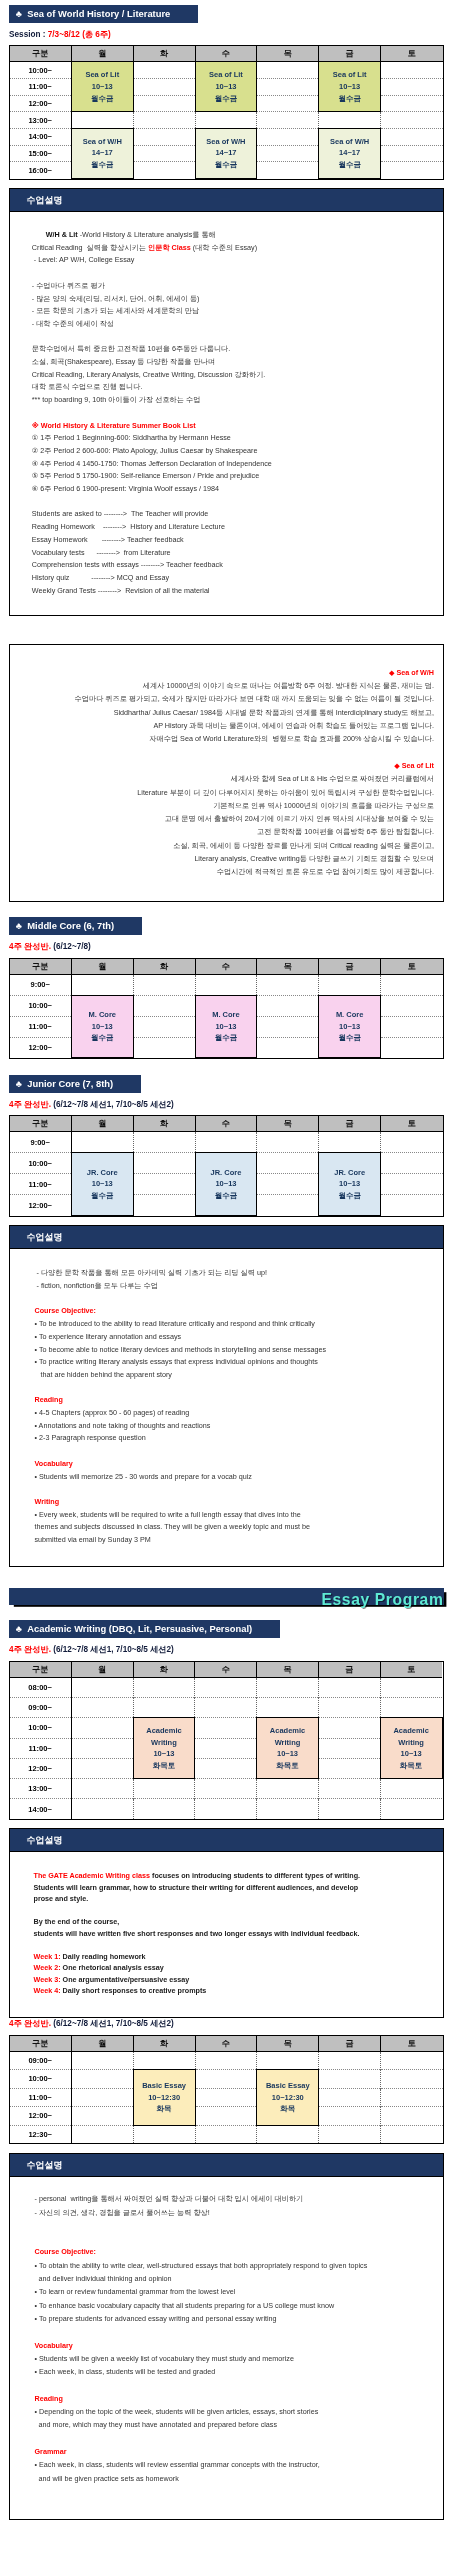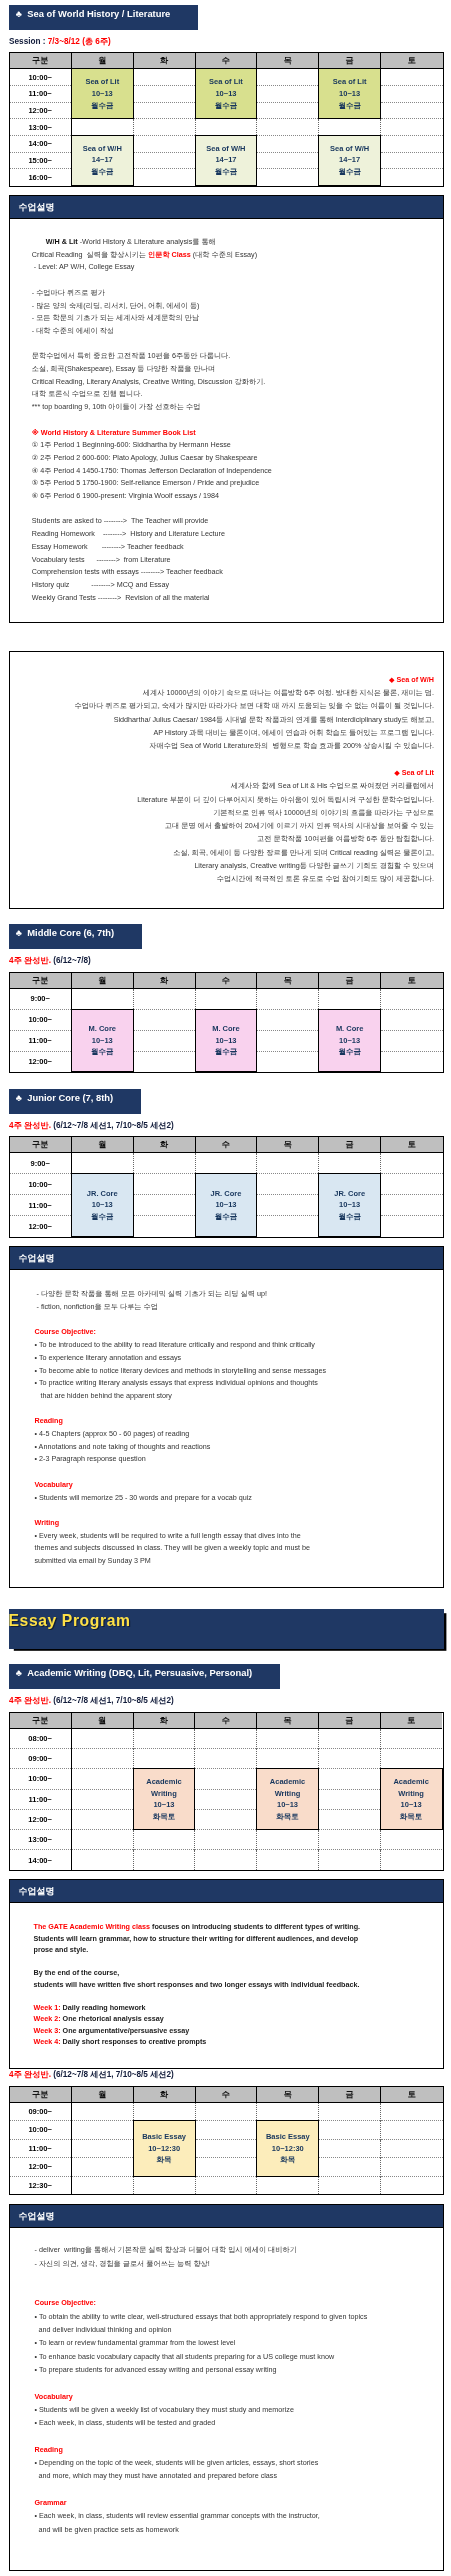--- a/index.html
+++ b/index.html
@@ -3,33 +3,33 @@
 <meta charset="utf-8">
 <style>
   html,body{margin:0;padding:0;background:#fff;}
   body{width:452px;font-family:"Liberation Sans","DejaVu Sans",sans-serif;color:#222;}
   #doc{padding:4.8px 8.5px 0 8.5px;}
 
   
   .title-wrap{margin:15.7px 0 6px 0;}
   .title-wrap:first-child{margin-top:0;}
   .title-bar{display:inline-block;background:#1f3864;color:#fff;font-weight:bold;
-    font-size:9.4px;height:25px;line-height:18px;padding:0 28px 0 7.2px;}
+    font-size:9.4px;height:18px;line-height:18px;padding:0 28px 0 7.2px;}
   .clover{margin-right:5.4px;}
   .seg-t{color:#fff;}
   .seg-small{color:#fff;font-size:7.5px;font-weight:normal;}
 
   
   .session{font-weight:bold;font-size:8.2px;margin:0 0 5.4px 0.6px;}
   .seg-red{color:#ff0000;}
   .seg-navy{color:#111b3a;}
 
   
-  .banner{background:#1f3864;color:#fde047;text-align:left;font-size:15.7px;font-weight:bold;
-    height:40px;line-height:23px;letter-spacing:0.6px;margin:20.5px 0 8.5px 0;
+  .banner{background:#1f3864;color:#5eead4;text-align:right;font-size:15.7px;font-weight:bold;
+    height:17px;line-height:23px;letter-spacing:0.6px;margin:20.5px 0 8.5px 0;
     text-shadow:1.2px 1.2px 0 rgba(0,0,0,.45);box-shadow:3.6px 3px 0 -1.2px #000;}
 
   
   .sched-wrap{border:1.8px solid #000;margin:0;}
   table.sched{width:100%;border-collapse:collapse;table-layout:fixed;}
   .sched th{background:#bfbfbf;border-right:0.6px solid #000;border-bottom:1.2px solid #000;
     font-size:8.2px;font-weight:bold;color:#111;height:15px;padding:0;}
   .sched th:last-child{border-right:none;}
   .sched td{border-right:0.6px dotted #666;border-top:0.6px dotted #888;padding:0;text-align:center;}
   .sched td:last-child{border-right:none;}
@@ -39,21 +39,21 @@
   .bl{line-height:1.55;}
   .rh27 td.time{height:15.7px;}
   .rh34 td.time{height:20px;}
   .rh33 td.time{height:19.3px;}
   .rh30 td.time{height:17.5px;}
 
   
   .desc-box{border:1.8px solid #000;margin-top:8.5px;}
   .plain-box{border:1.8px solid #000;margin-top:28px;}
   .desc-label{background:#1f3864;color:#fff;font-weight:bold;font-size:9px;
-    height:22px;line-height:22px;padding-left:9px;border-bottom:1.2px solid #000;}
+    height:22px;line-height:22px;padding-left:17px;border-bottom:1.2px solid #000;}
   .box-body{padding:17px 8.5px 18px 22.3px;}
   .line{white-space:pre-wrap;font-size:7.2px;line-height:12.7px;min-height:12.7px;color:#333;}
   .seg-b{font-weight:bold;color:#111;padding-left:14px;}
   .seg-r{color:#ff0000;font-weight:bold;}
   .seg-n{color:#333;}
   .box-b2 .box-body{padding:20.5px 8.5px 22px 22px;text-align:right;}
   .box-b2 .line{line-height:13.3px;min-height:13.3px;}
   .box-b3 .box-body{padding:18px 8.5px 19.3px 25px;}
   .box-b4 .line{line-height:11.5px;min-height:11.5px;font-weight:bold;color:#222;}
   .box-b4 .seg-n{color:#222;font-weight:bold;}
@@ -533,21 +533,21 @@
             <td class="empty"></td>
             <td class="empty"></td>
             <td class="empty"></td>
           </tr>
         </tbody>
       </table>
     </div>
     <div class="desc-box box-b5">
       <div class="desc-label">수업설명</div>
       <div class="box-body">
-        <div class="line">- deliver  writing을 통해서 기본작문 실력 향상과 더불어 대학 입시 에세이 대비하기</div>
+        <div class="line">- personal  writing을 통해서 짜여졌던 실력 향상과 더불어 대학 입시 에세이 대비하기</div>
         <div class="line">- 자신의 의견, 생각, 경험을 글로서 풀어쓰는 능력 향상!</div>
         <div class="line">&nbsp;</div>
         <div class="line">&nbsp;</div>
         <div class="line"><span class="seg-r">Course Objective:</span></div>
         <div class="line">• To obtain the ability to write clear, well-structured essays that both appropriately respond to given topics</div>
         <div class="line">  and deliver individual thinking and opinion</div>
         <div class="line">• To learn or review fundamental grammar from the lowest level</div>
         <div class="line">• To enhance basic vocabulary capacity that all students preparing for a US college must know</div>
         <div class="line">• To prepare students for advanced essay writing and personal essay writing</div>
         <div class="line">&nbsp;</div>

